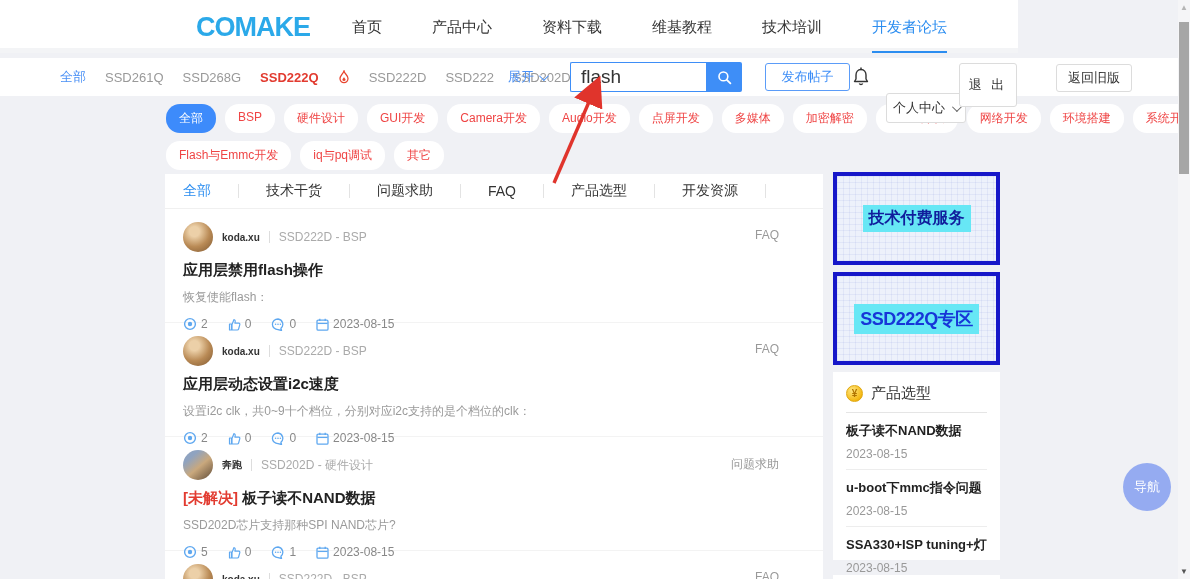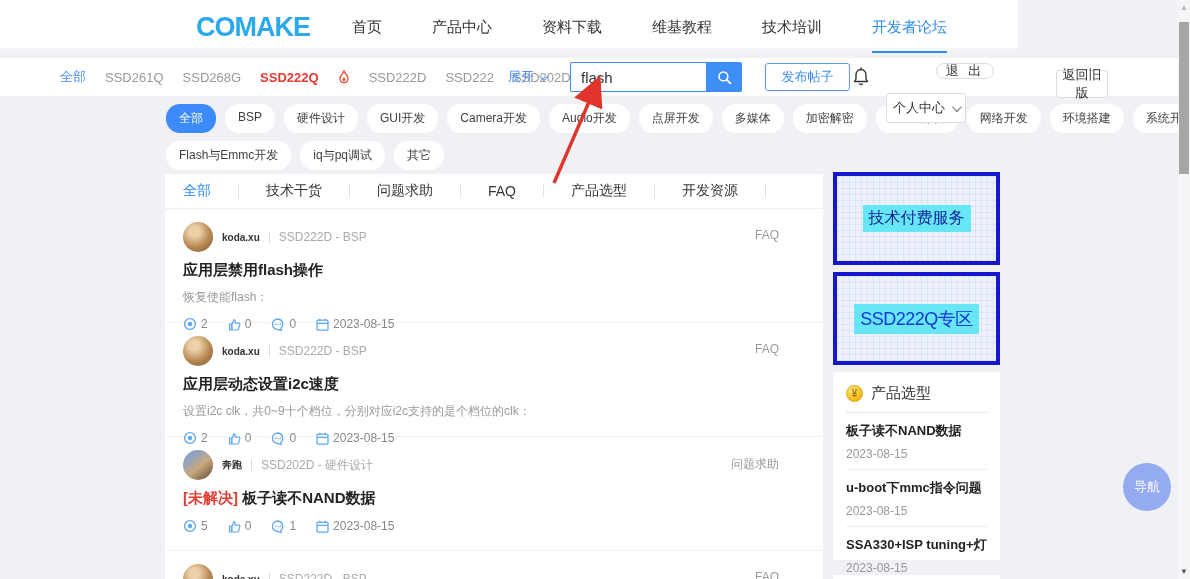--- a/index.html
+++ b/index.html
@@ -18,33 +18,33 @@
   .filterbar { position:absolute; left:0; top:58px; width:1190px; height:38px; background:#fff; z-index:2; }
   .prod-filters { position:absolute; left:60px; top:0; height:38px; display:flex; align-items:center; gap:19px; font-size:13px; }
   .prod-filters a { color:#999; text-decoration:none; cursor:pointer; white-space:nowrap; }
   .prod-filters a.sel { color:#4a90f5; }
   .prod-filters a.hot { color:#e23b30; font-weight:bold; display:flex; align-items:center; gap:19px; }
   .expand-link { position:absolute; left:508px; top:0; height:38px; display:flex; align-items:center; gap:5px; color:#4a90f5; font-size:13px; cursor:pointer; }
   .chev { width:7px; height:7px; border-right:1.5px solid #4a90f5; border-bottom:1.5px solid #4a90f5; transform:rotate(45deg) translateY(-2px); display:inline-block; }
   .chev.dark { border-color:#666; }
 
   .searchwrap { position:absolute; left:570px; top:4px; height:30px; display:flex; }
-  .searchwrap input { width:136px; height:30px; border:1px solid #3e8ef7; border-right:none; border-radius:2px 0 0 2px; padding:0 10px; font-size:15px; color:#333; outline:none; font-family:inherit; }
+  .searchwrap input { width:136px; height:30px; border:1px solid #3e8ef7; border-right:none; border-radius:2px 0 0 2px; padding:0 10px; font-size:19px; color:#333; outline:none; font-family:inherit; }
   .search-btn { width:36px; height:30px; background:#3e8ef7; border:none; border-radius:0 2px 2px 0; display:flex; align-items:center; justify-content:center; cursor:pointer; }
   .btn { display:flex; align-items:center; justify-content:center; background:#fff; border:1px solid #dcdcdc; border-radius:3px; font-size:13px; color:#333; cursor:pointer; font-family:inherit; }
   .post-btn { position:absolute; left:765px; top:5px; width:85px; height:28px; border:1px solid #5b9cf8; color:#3e8ef7; }
   .bell { position:absolute; left:852px; top:9px; cursor:pointer; }
   .user-btn { position:absolute; left:886px; top:4px; width:80px; height:30px; gap:7px;margin-top:31px; }
-  .logout-btn { position:absolute; left:936px; top:5px; width:58px; height:16px; letter-spacing:3px;border-radius:10px;}
-  .oldver-btn { position:absolute; left:1056px; top:12px; width:52px; height:28px;font-family:Liberation Serif, serif; }
+  .logout-btn { position:absolute; left:959px; top:5px; width:58px; height:44px; letter-spacing:3px;}
+  .oldver-btn { position:absolute; left:1056px; top:6px; width:76px; height:28px;font-family:Liberation Serif, serif; }
 
   
   .chips { position:absolute; left:166px; top:104px; width:840px; }
   .chip-row { display:flex; gap:9px; margin-bottom:8px; }
-  .chip { background:#fff; color:#404040; font-size:12px; padding:6px 13px; border-radius:14px; cursor:pointer; white-space:nowrap; }
+  .chip { background:#fff; color:#ef4444; font-size:12px; padding:6px 13px; border-radius:14px; cursor:pointer; white-space:nowrap; }
   .chip.sel { background:#3d8bfb; color:#fff; }
 
   
   .panel { position:absolute; left:165px; top:174px; width:658px; height:420px; background:#fff; }
   .tabsrow { display:flex; align-items:center; height:35px; padding-left:18px; border-bottom:1px solid #f0f0f0; font-size:14px; }
   .tabsrow a { color:#333; text-decoration:none; cursor:pointer; }
   .tabsrow a.active { color:#2b8df0; }
   .tabsep { width:1px; height:14px; background:#e3e3e3; margin:0 27px; }
 
   .post { position:relative; padding:13px 44px 0 18px; height:114px; border-bottom:1px solid #f3f3f3; }
@@ -64,21 +64,21 @@
   .p-stats .grp { display:flex; align-items:center; gap:4px; margin-right:12px; }
   .p-stats svg { display:block; }
 
   
   .side-card { position:absolute; left:833px; width:167px; background:#fff; }
   .banner { height:93px; border:4px solid #1617c9; background-color:#edf1fb;
     background-image:repeating-linear-gradient(0deg, rgba(70,90,200,.08) 0 1px, transparent 1px 6px),
                      repeating-linear-gradient(90deg, rgba(70,90,200,.08) 0 1px, transparent 1px 6px);
     display:flex; align-items:center; justify-content:center; cursor:pointer; }
   .banner1 { top:172px; } .banner2 { top:272px; }
-  .banner .hl { background:#67e7f5; padding:3px 6px; font-weight:400; white-space:nowrap; }
+  .banner .hl { background:#67e7f5; padding:3px 6px; font-weight:700; white-space:nowrap; }
   .banner1 .hl { color:#101d9c; font-size:16px; }
   .banner2 .hl { color:#1736d8; font-size:18px; letter-spacing:-0.5px; }
   .reward { top:372px; height:188px; padding:12px 13px; }
   .reward-head { display:flex; align-items:center; gap:8px; padding-bottom:9px; border-bottom:1px solid #e5e5e5; }
   .coin { width:17px; height:17px; border-radius:50%; background:radial-gradient(circle at 35% 30%, #ffe680, #f5b915 70%, #d99400); border:1px solid #e0a810; color:#b07400; font-size:10px; font-weight:bold; display:flex; align-items:center; justify-content:center; }
   .reward-title { font-size:15px; color:#333; }
   .r-item { border-bottom:1px solid #ededed; padding:9px 0 8px; cursor:pointer; }
   .r-item:last-child { border-bottom:none; }
   .r-t { font-size:13px; font-weight:bold; color:#222; white-space:nowrap; overflow:hidden; }
   .r-d { font-size:12px; color:#999; margin-top:7px; }
@@ -289,20 +289,21 @@
 
     <div class="post">
       <div class="post-head">
         <span class="avatar runner"></span>
         <span class="p-author">奔跑</span>
         <i class="p-sep"></i>
         <span class="p-meta">SSD202D - 硬件设计</span>
         <span class="p-cat">问题求助</span>
       </div>
       <div class="p-title"><span class="pfx">[未解决]</span><span> 板子读不NAND数据</span></div>
+      <div class="p-excerpt">SSD202D芯片支持那种SPI NAND芯片?</div>
       <div class="p-stats">
         <span class="grp">
             <svg width="14" height="14" viewBox="0 0 14 14">
               <circle cx="7" cy="7" r="5.4" fill="none" stroke="#5fa8f0" stroke-width="1.4"></circle>
               <circle cx="7" cy="7" r="2.2" fill="#5fa8f0"></circle>
             </svg>
             <span>5</span>
           </span>
         <span class="grp">
             <svg width="13" height="13" viewBox="0 0 13 13">

